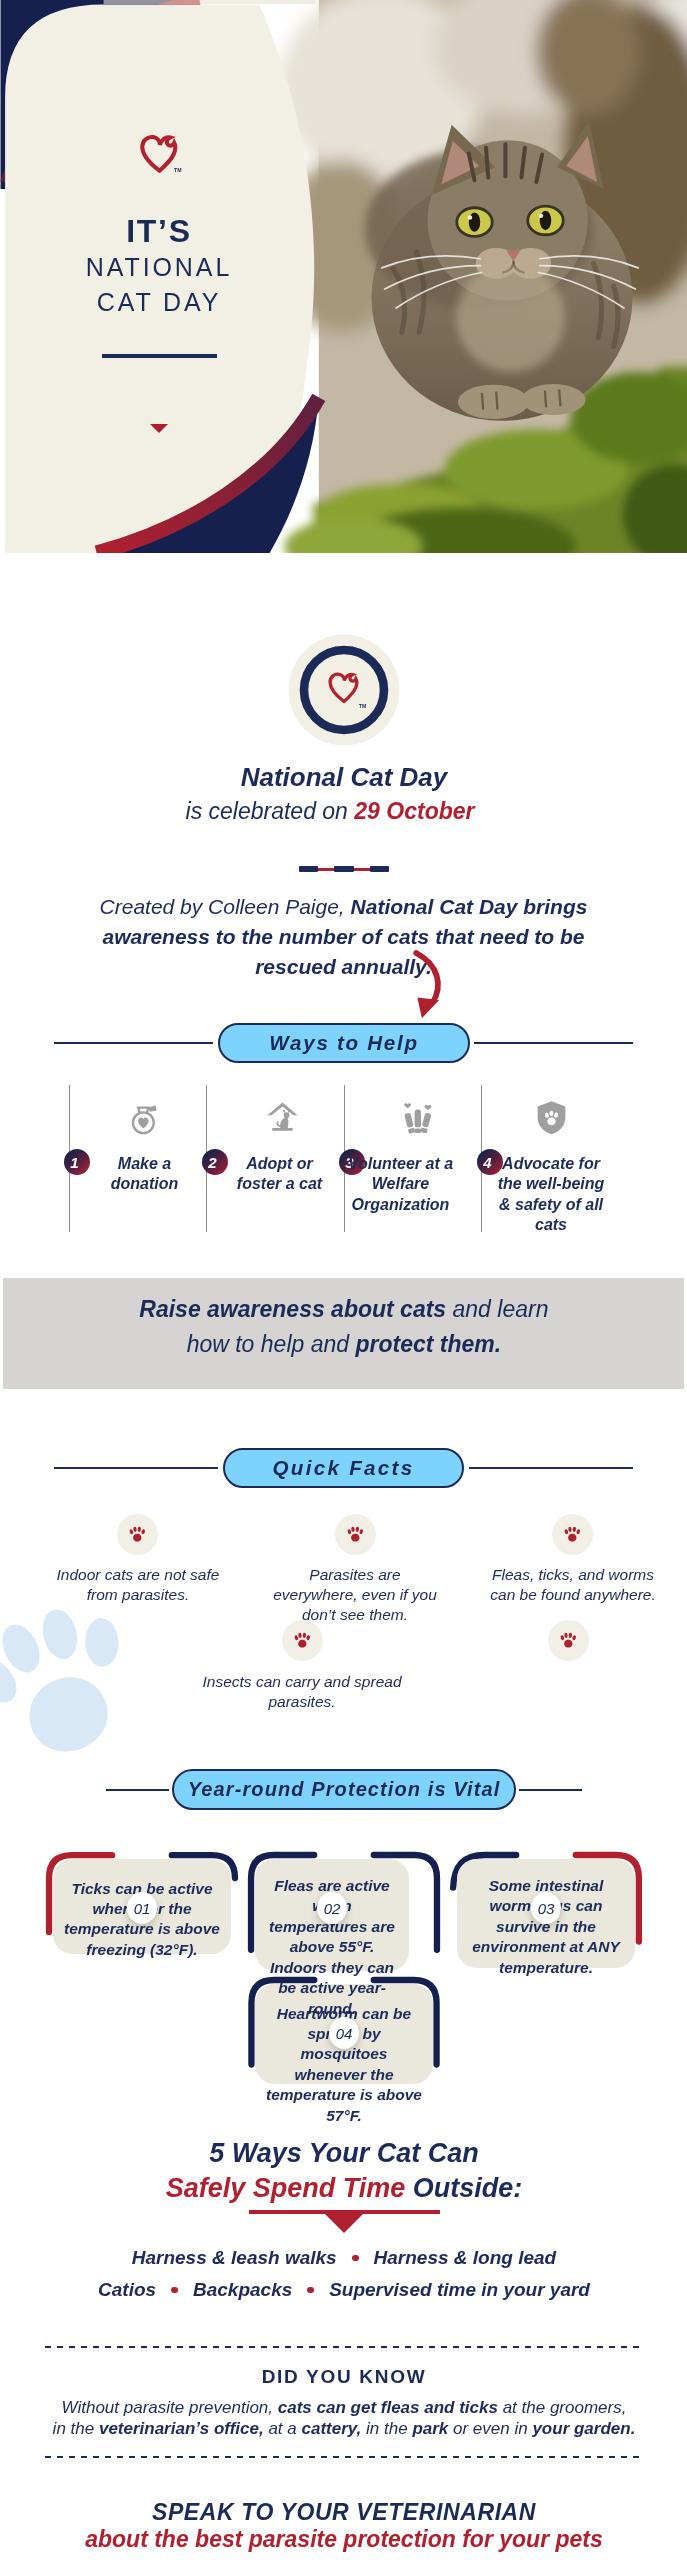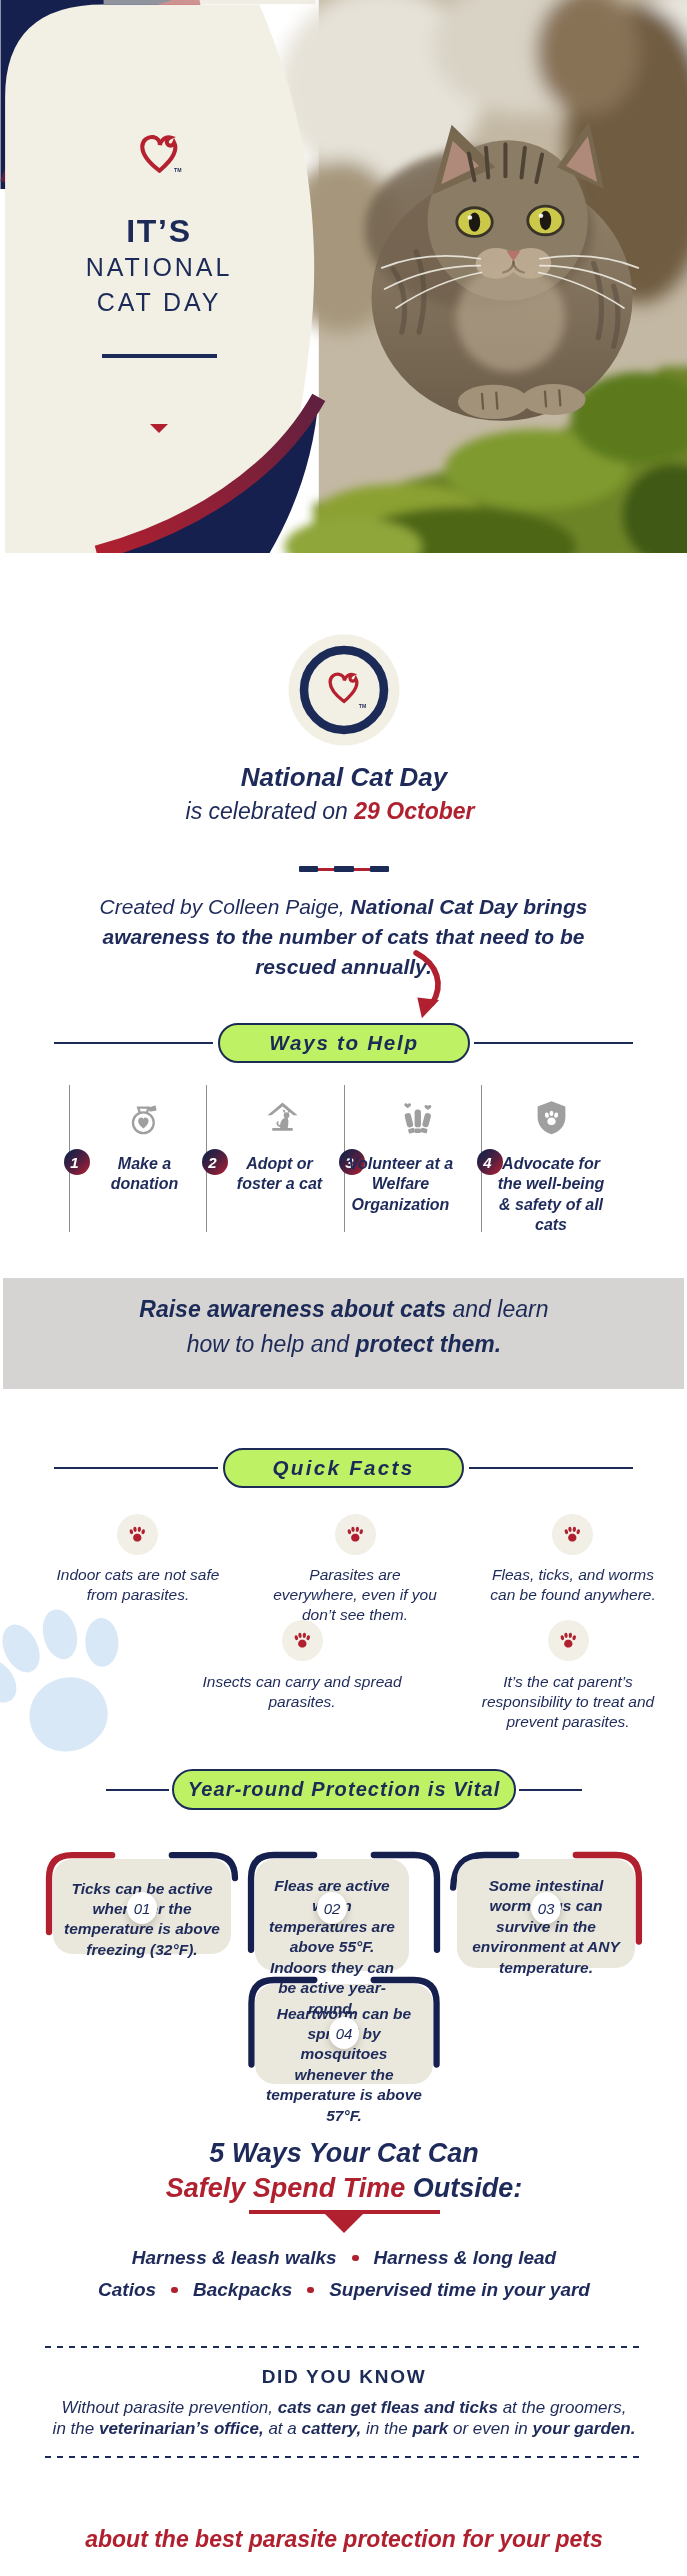--- a/index.html
+++ b/index.html
@@ -10,21 +10,21 @@
   .b{font-weight:bold;}
   .navy{color:#1e2a5a;}
   .red{color:#b0202f;}
   
   .hero-its{font-size:32px;font-weight:800;letter-spacing:1.7px;color:#1c2a57;}
   .hero-cap{font-size:25px;font-weight:400;letter-spacing:2.9px;color:#1c2a57;}
   .hero-rule{background:#1c2a57;height:4px;width:115px;}
   .tri-down{width:0;height:0;border-left:9.2px solid transparent;border-right:9.2px solid transparent;border-top:9.7px solid #b0202f;}
   .tm{font-size:5.2px;font-weight:bold;color:#1c2a57;}
   
-  .pill{box-sizing:border-box;border:2.3px solid #1c2a57;border-radius:27.5px;background:#bef264;
+  .pill{box-sizing:border-box;border:2.3px solid #1c2a57;border-radius:27.5px;background:#7dd3fc;
         display:flex;align-items:center;justify-content:center;}
   .pill-txt{font-style:italic;font-weight:bold;color:#1c2a57;}
   .hline{background:#1c2a57;height:2.3px;}
   
   .title-main{font-size:26px;font-weight:bold;font-style:italic;color:#1e2a5a;}
   .title-sub{font-size:23px;font-style:italic;color:#1e2a5a;}
   .divider{display:flex;align-items:center;justify-content:center;}
   .dv-n{width:19.5px;height:6.3px;background:#1c2a57;border-radius:1.1px;}
   .dv-r{width:16px;height:2.9px;background:#b0202f;}
   .para{font-size:21px;font-style:italic;line-height:1.42;color:#1e2a5a;}
@@ -364,21 +364,20 @@
         <g fill="#b0202f">
           <path d="M20 19 c5 0 8.5 4 8 8.5 -0.5 4.5-4.5 6.5-8 6.5 -3.5 0-7.5-2-8-6.5 -0.5-4.5 3-8.5 8-8.5z"></path>
           <ellipse cx="8.5" cy="15" rx="3.2" ry="4.8" transform="rotate(-18 8.5 15)"></ellipse>
           <ellipse cx="15.5" cy="10.5" rx="3.2" ry="5" transform="rotate(-6 15.5 10.5)"></ellipse>
           <ellipse cx="24" cy="10.5" rx="3.2" ry="5" transform="rotate(6 24 10.5)"></ellipse>
           <ellipse cx="31.5" cy="15" rx="3.2" ry="4.8" transform="rotate(18 31.5 15)"></ellipse>
         </g>
       </svg>
   </div>
   <div class="abs ctr fact-txt" style="left:199px;top:1672px;width:206px;">Insects can carry and spread parasites.</div>
-  <div class="abs ctr fact-txt" style="left:465px;top:1672px;width:206px;">It’s the cat parent’s responsibility to treat and prevent parasites.</div>
 
   <div class="abs hline" style="left:106px;top:1789px;width:63px;"></div>
   <div class="abs hline" style="left:519px;top:1789px;width:63px;"></div>
   <div class="abs pill" style="left:172px;top:1769px;width:344px;height:41px;">
     <span class="pill-txt" style="font-size:20px;letter-spacing:1.1px;">Year-round Protection is Vital</span>
   </div>
 
   <div class="card" style="left:53px;top:1859px;width:178px;height:95px;">
     <svg class="card-svg" width="194" height="111" viewBox="0 0 338 193">
       <path d="M 7 141 L 7 47 Q 7 7 47 7 L 117 7" stroke="#b0202f" stroke-width="11" fill="none" stroke-linecap="round"></path>
@@ -450,16 +449,17 @@
   <div class="abs dashed" style="left:45px;top:2346px;width:598px;"></div>
   <div class="abs ctr know-h" style="left:0;top:2366px;width:688px;">DID YOU KNOW</div>
   <div class="abs ctr know-p" style="left:11.5px;top:2398px;width:665px;">
     <span>Without parasite prevention, </span><span class="b">cats can get fleas and ticks</span><span> at the groomers,</span>
   </div>
   <div class="abs ctr know-p" style="left:11.5px;top:2419px;width:665px;">
     <span>in the </span><span class="b">veterinarian’s office,</span><span> at a </span><span class="b">cattery,</span><span> in the </span><span class="b">park</span><span> or even in </span><span class="b">your garden.</span>
   </div>
   <div class="abs dashed" style="left:45px;top:2456px;width:598px;"></div>
 
+  <div class="abs ctr foot1" style="left:0;top:2499px;width:688px;">SPEAK TO YOUR VETERINARIAN</div>
   <div class="abs ctr foot2" style="left:0;top:2526px;width:688px;">about the best parasite protection for your pets</div>
 
 </div>
 
 
 </body></html>

